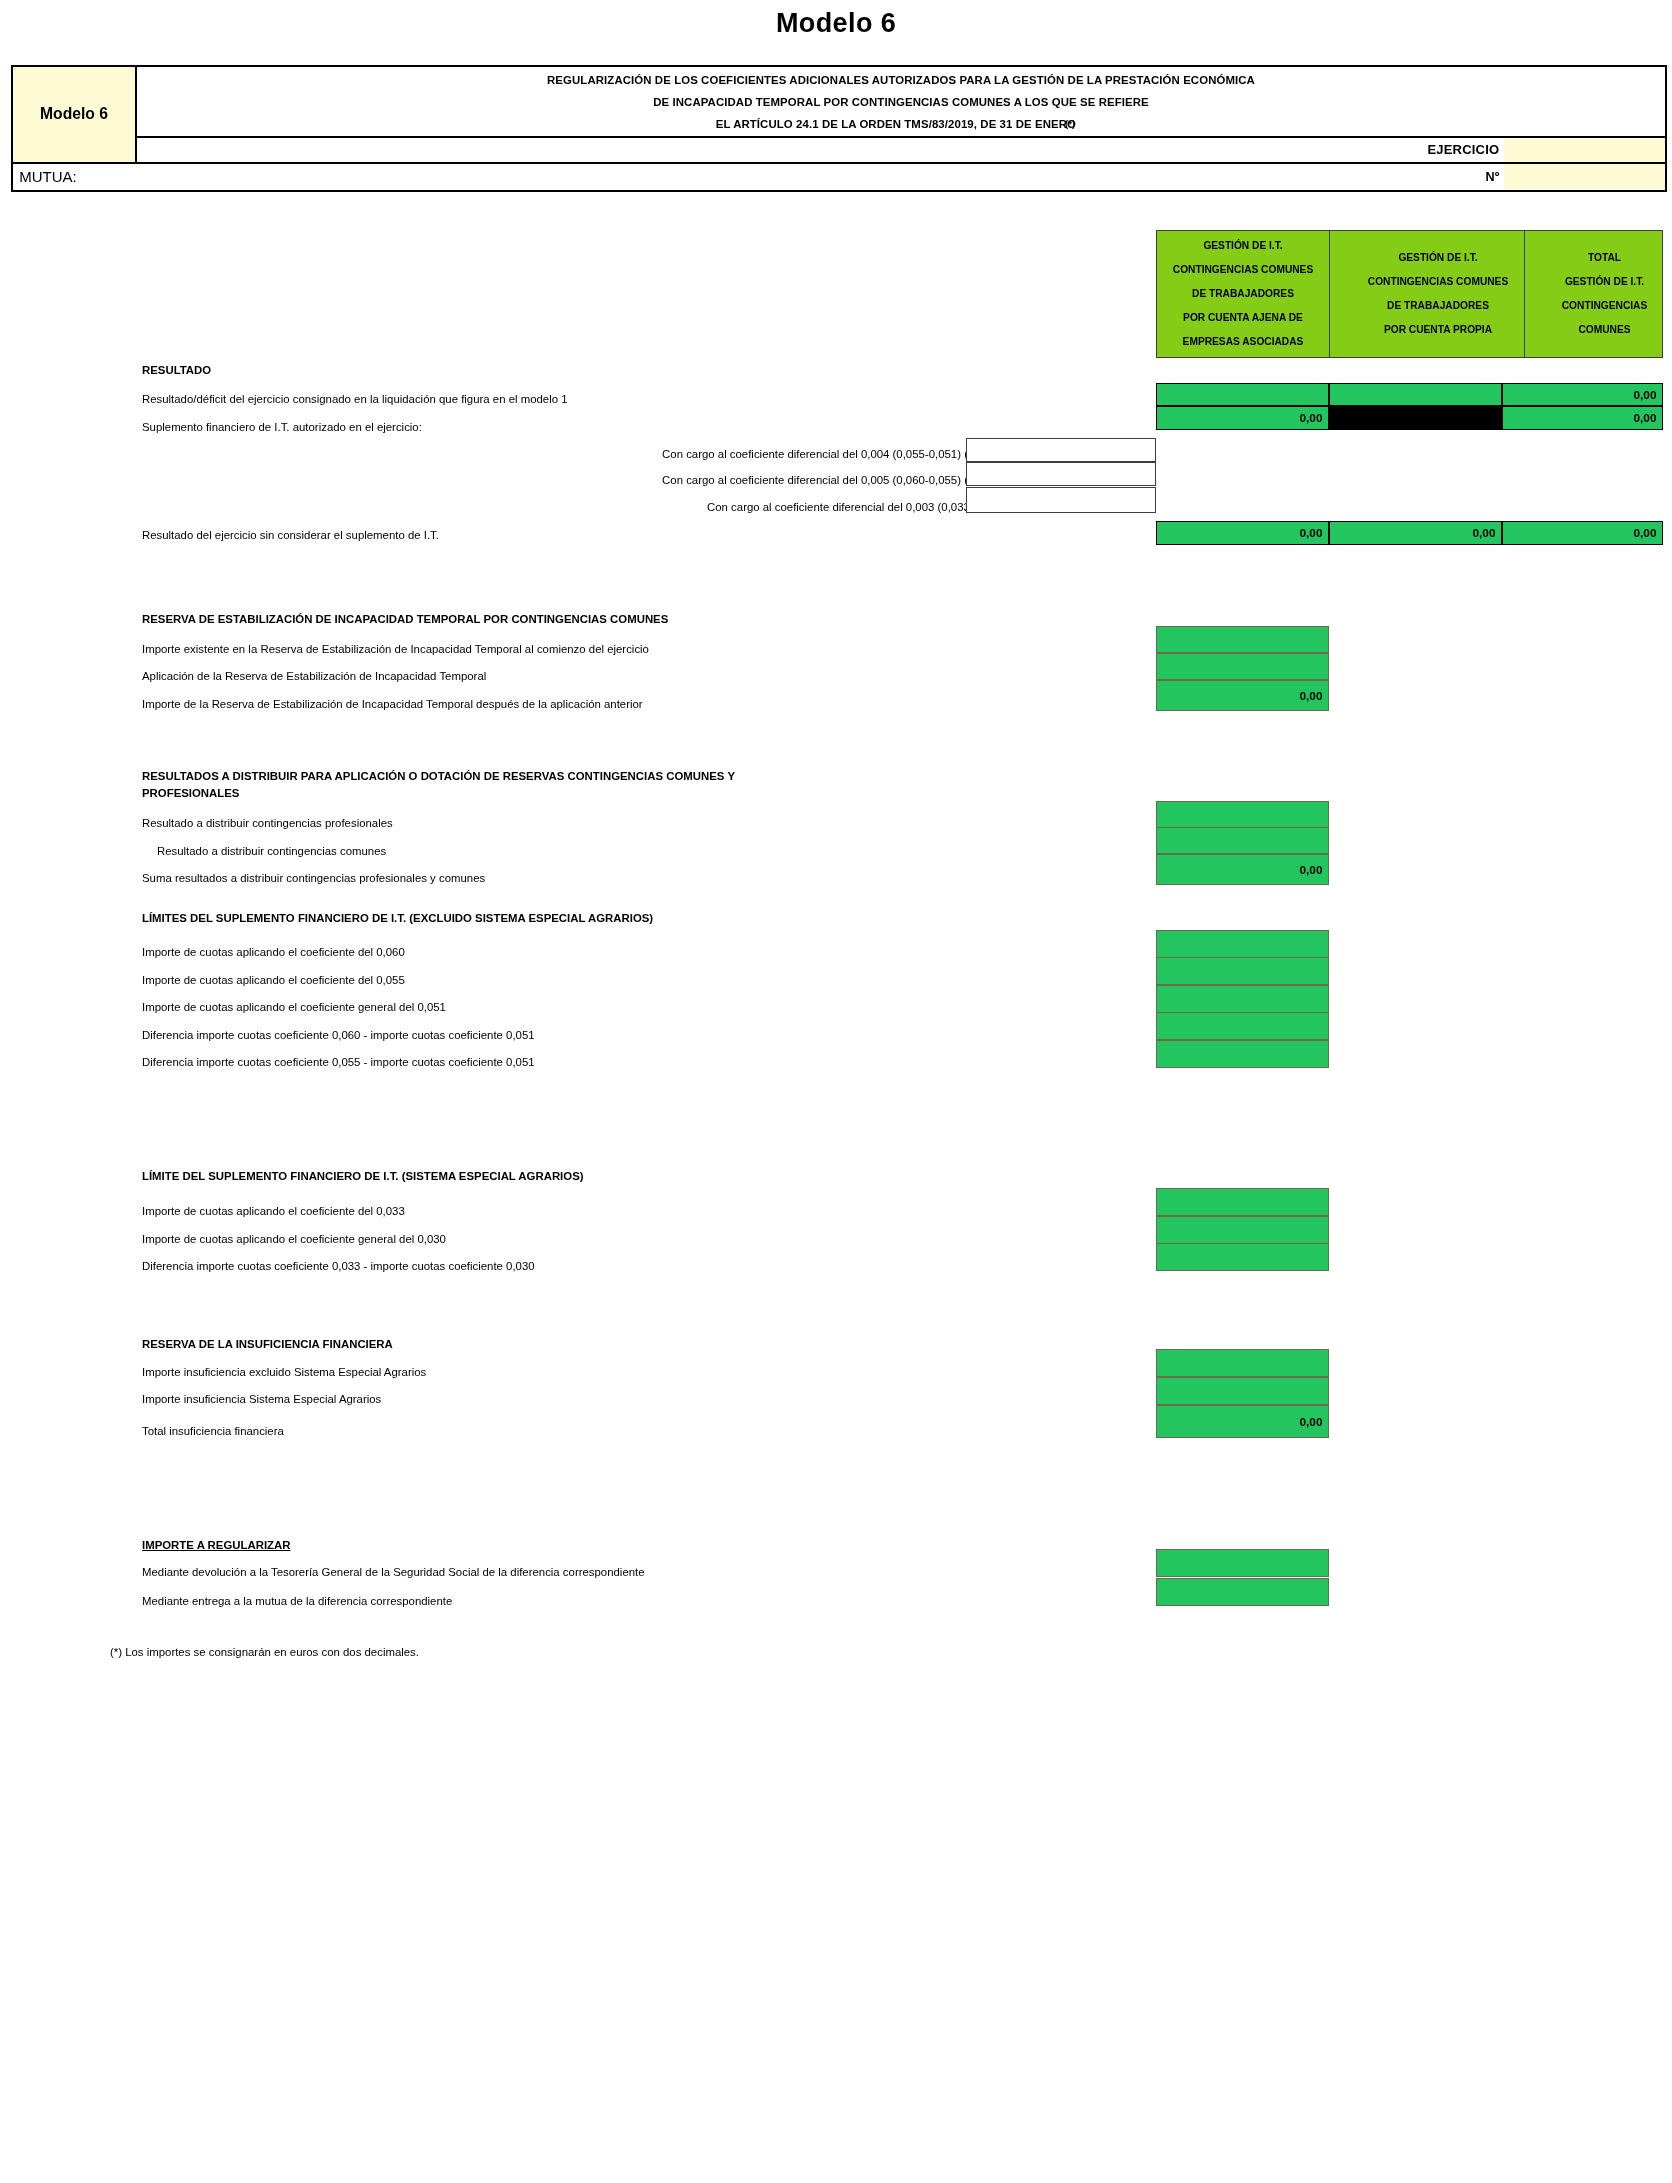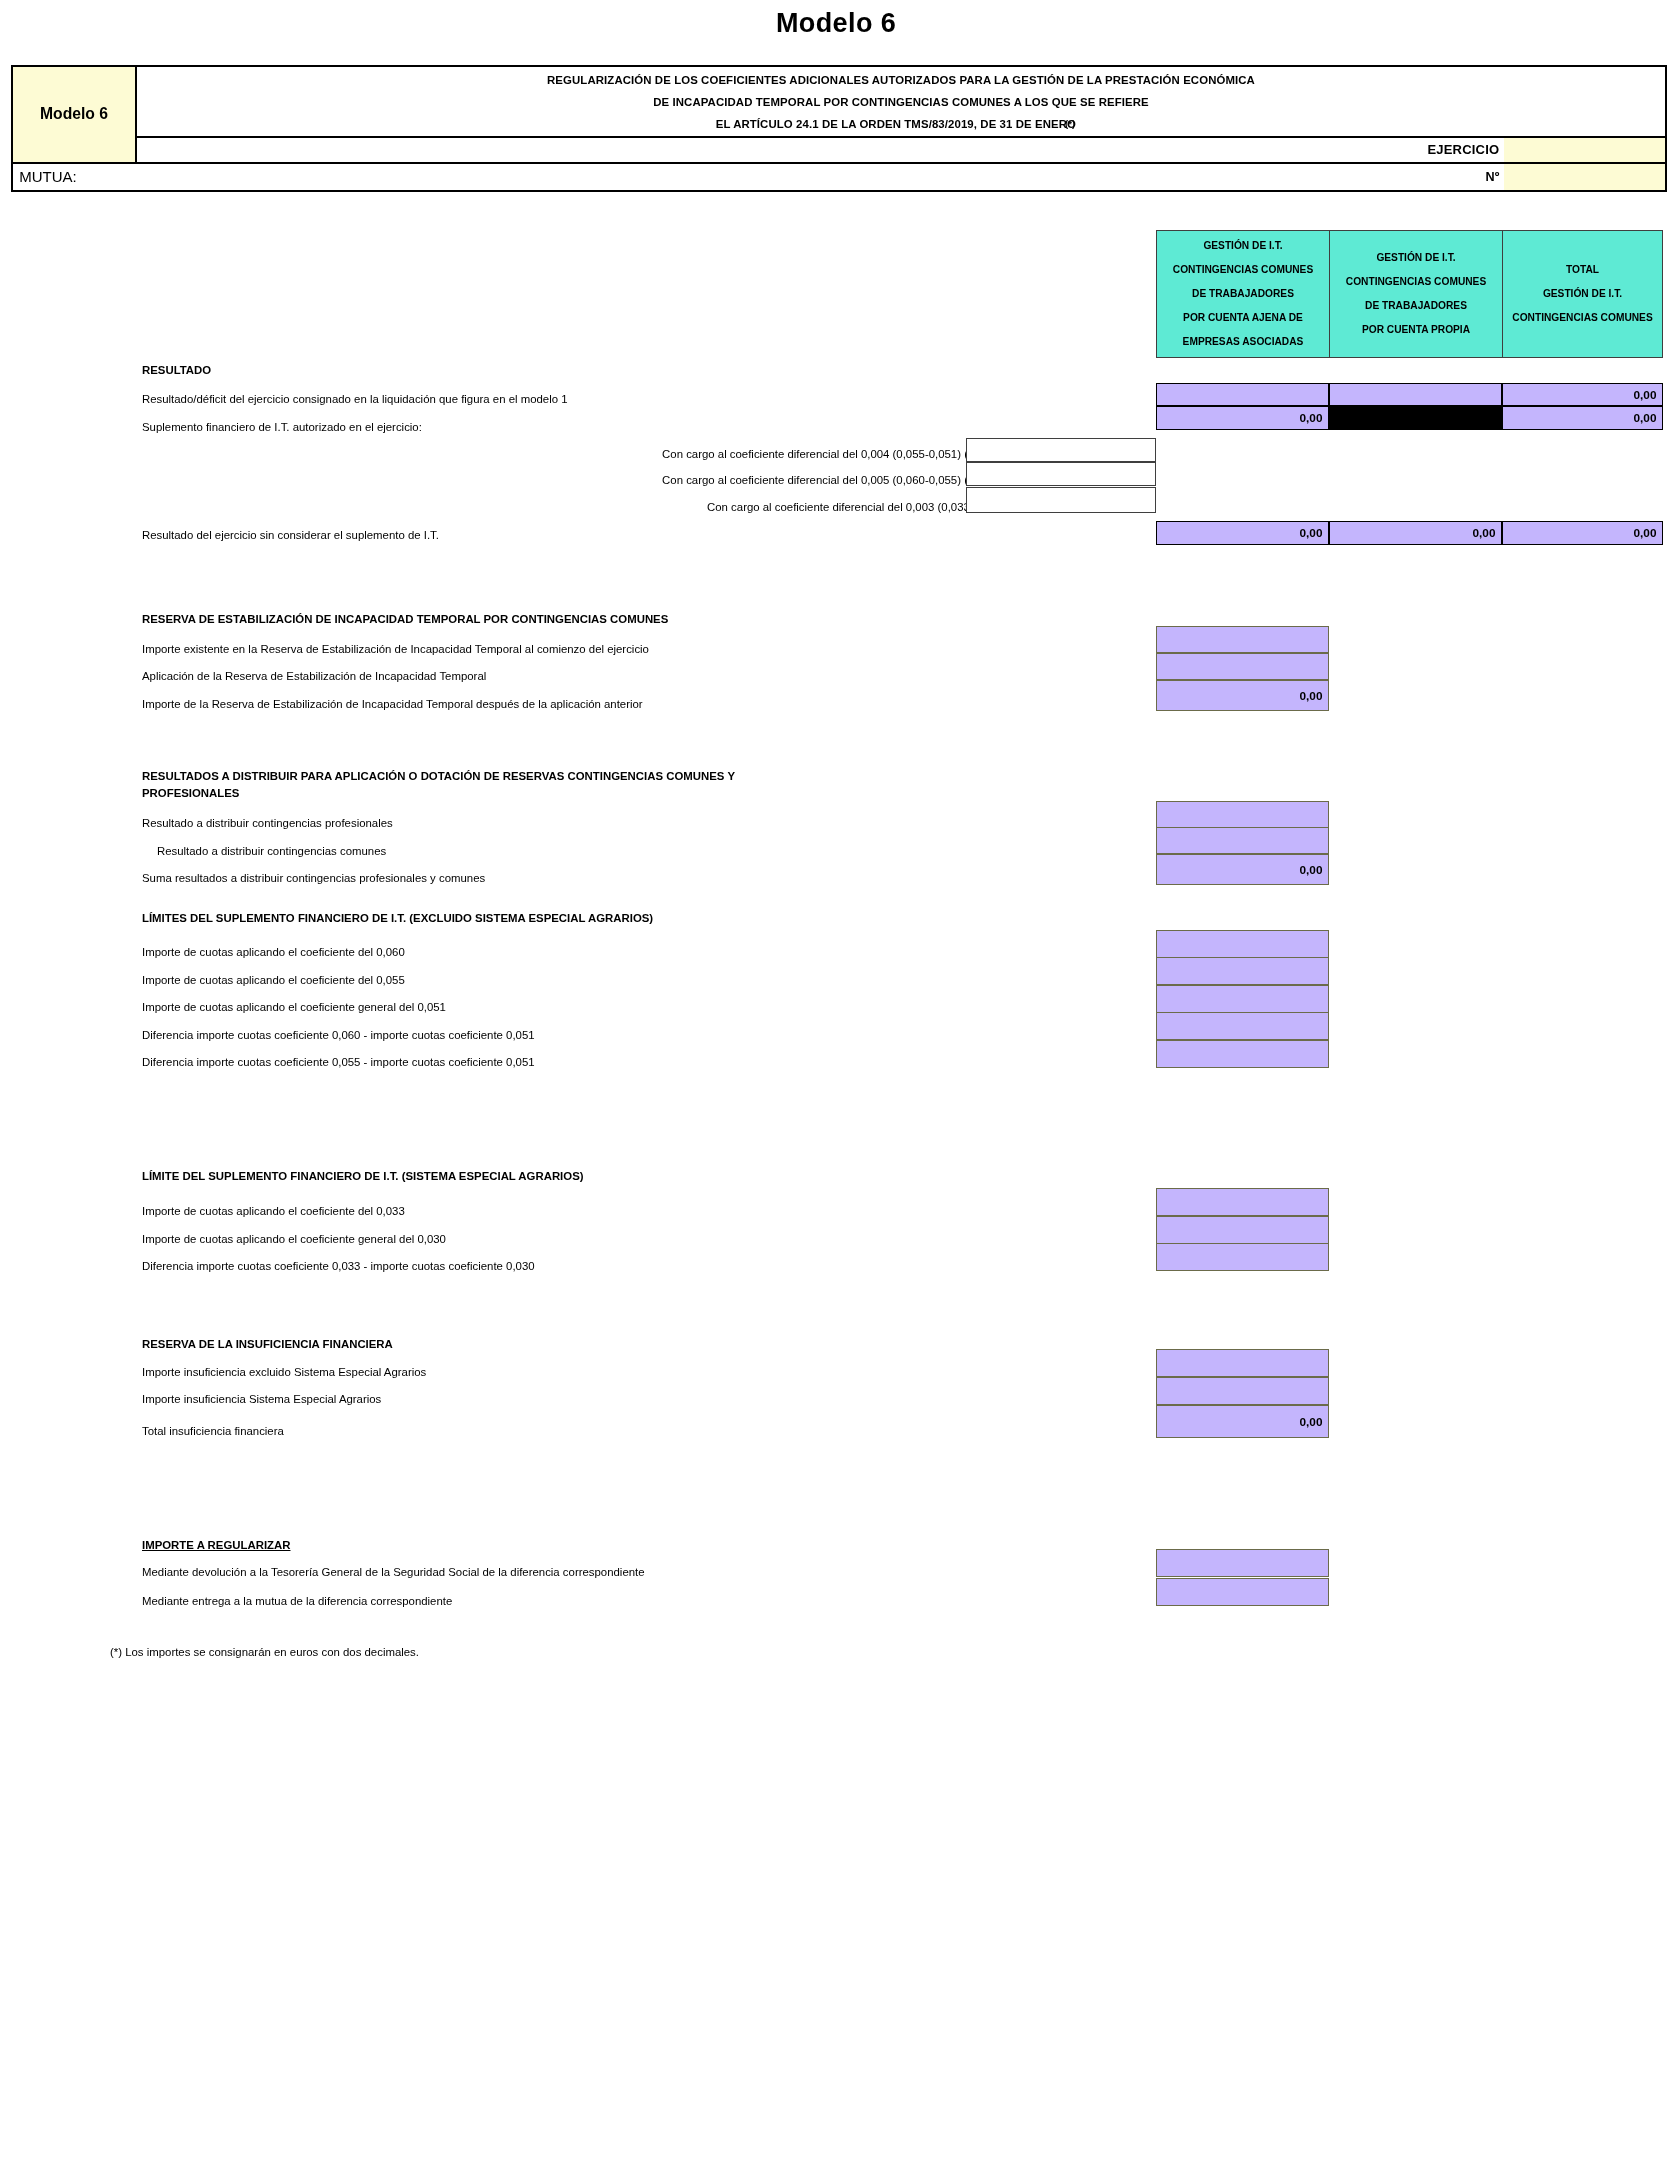--- a/index.html
+++ b/index.html
@@ -62,21 +62,22 @@
   .mh-mutua-label{
     font-size:15px;font-weight:normal;padding-left:6.3px;
   }
   .mh-mutua-filler{flex:1;text-align:right;font-size:12.6px;font-weight:bold;padding-right:4.7px;}
   .mh-mutua-box{width:161px;height:100%;background:#fdfbd4;}
 
   
   .colhead{
     position:absolute;left:1156px;top:230px;width:507px;height:128px;
     display:flex;border:1.2px solid #3f3f3f;box-sizing:border-box;
-    background:#5eead4;
+    background:#84cc16;
+    gap:22px;
   }
   .colhead .ch{
     box-sizing:border-box;
     display:flex;flex-direction:column;align-items:center;justify-content:center;
     text-align:center;font-size:10.2px;font-weight:bold;line-height:2.35;
     padding:0 2.4px;
   }
   .ch1{width:173px;border-right:1.2px solid #3f3f3f;}
   .ch2{width:173px;border-right:1.2px solid #3f3f3f;}
   .ch3{flex:1;}
@@ -84,21 +85,21 @@
   
   .lbl{
     position:absolute;font-size:11.4px;line-height:1.25;white-space:nowrap;
   }
   .lbl.bold{font-weight:bold;}
   .lbl.rt{text-align:right;}
 
   
   .box{
     position:absolute;box-sizing:border-box;
-    background:#c4b5fd;border:1.2px solid #6b6b4a;
+    background:#22c55e;border:1.2px solid #6b6b4a;
     font-size:11.8px;font-weight:bold;
     display:flex;align-items:center;justify-content:flex-end;
     padding-right:5.5px;
   }
   .box.white{background:#ffffff;border:1.2px solid #3f3f3f;}
   .box.black{background:#000000;border:1.2px solid #000;}
   .box.dark{border-color:#000;}
 
   .note{
     position:absolute;font-size:11.4px;

